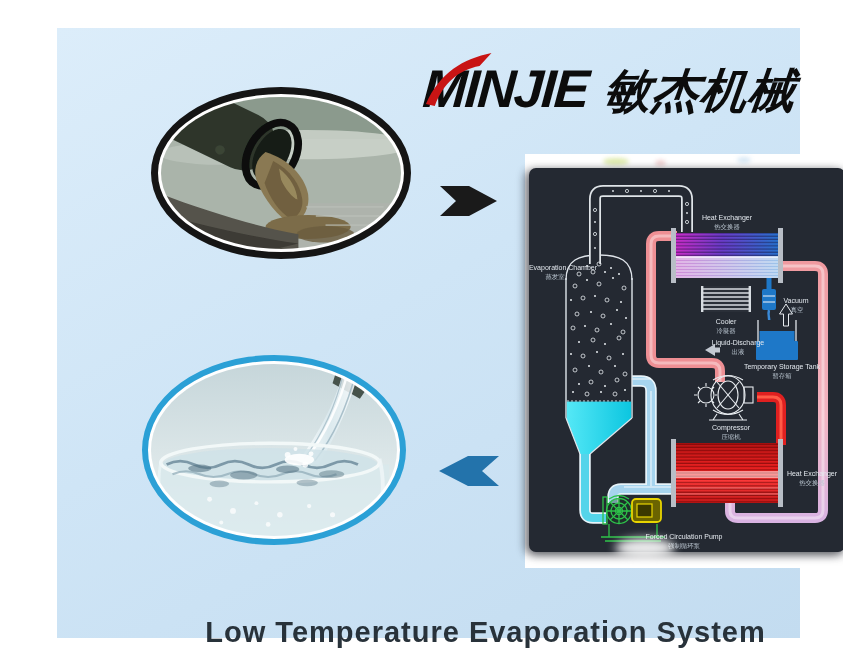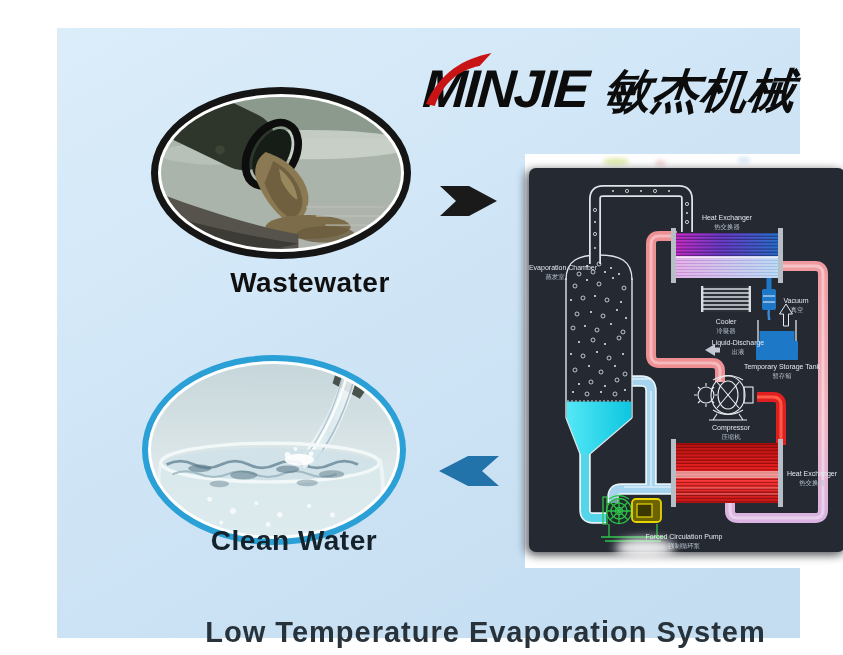--- a/index.html
+++ b/index.html
@@ -86,21 +86,20 @@
             <path d="M150,120 h80 M160,130 h70 M170,140 h60" stroke="#bcc1ba" stroke-width="2" opacity=".6"></path>
           </g>
           <defs>
               <filter id="softW">
                 <feGaussianBlur stdDeviation="0.7"></feGaussianBlur>
               </filter>
             </defs>
         </svg>
       </div>
     </div>
-    <div class="flow-label waste-label">Wastewater</div>
 
     <svg class="arrow-svg" style="left:383px;top:153px;" width="58" height="40" viewBox="0 0 58 40">
       <polygon points="0,5 29,5 57,20 29,35 0,35 16,20" fill="#1a1a1a"></polygon>
     </svg>
 
     <div class="photo clean">
       <div class="photo-inner">
         <svg width="100%" height="100%" viewBox="0 0 252 178" preserveAspectRatio="none">
           <defs>
             <linearGradient id="cwbg" x1="0" y1="0" x2="0" y2="1">
@@ -160,21 +159,20 @@
               <circle cx="132" cy="156" r="2.8"></circle>
                 <circle cx="162" cy="147" r="2.2"></circle>
                 <circle cx="186" cy="156" r="2.6"></circle>
               <circle cx="72" cy="164" r="2"></circle>
                 <circle cx="120" cy="166" r="2.4"></circle>
             </g>
           </g>
         </svg>
       </div>
     </div>
-    <div class="flow-label clean-label">Clean Water</div>
 
     <svg class="arrow-svg" style="left:380px;top:423px;" width="62" height="40" viewBox="0 0 62 40">
       <polygon points="62,5 31,5 2,20 31,35 62,35 45,20" fill="#2373ab"></polygon>
     </svg>
 
     <div class="diagram-wrap">
       <div class="speck s1"></div>
       <div class="speck s2"></div>
       <div class="speck s3"></div>
       <div class="diagram-panel">

